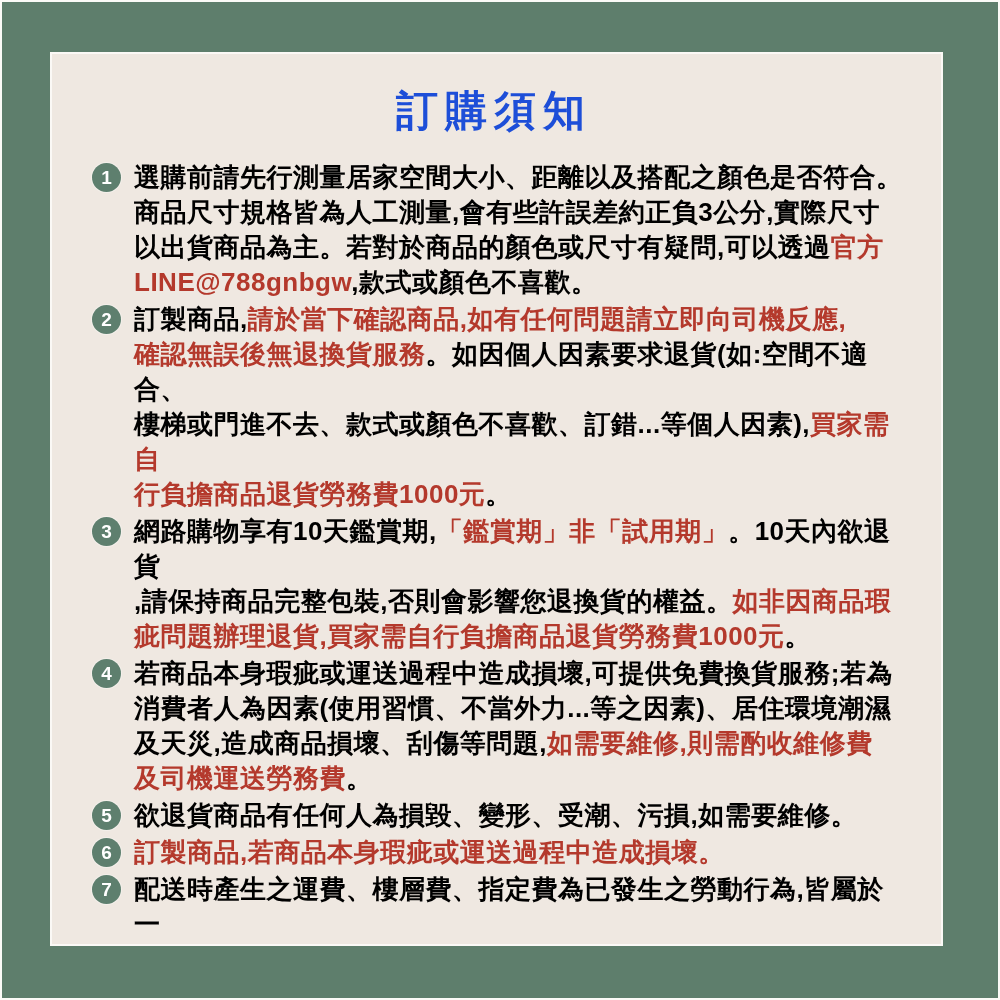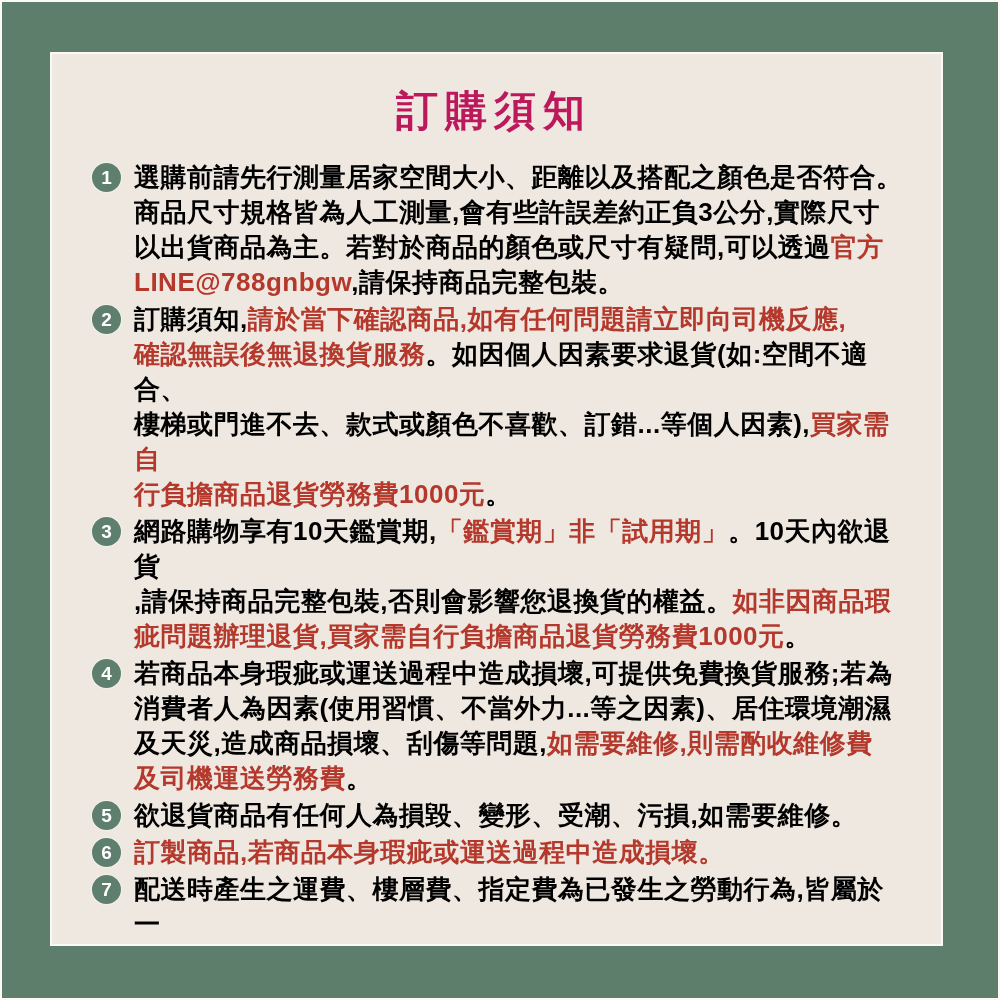--- a/index.html
+++ b/index.html
@@ -27,21 +27,21 @@
     overflow: hidden;
   }
   h1.title {
     margin: 32px 12px 0 0;
     text-align: center;
     font-size: 42px;
     line-height: 50px;
     font-weight: 800;
     letter-spacing: 7px;
     text-indent: 7px;
-    color: #be185d;
+    color: #1d4ed8;
   }
   h2.subtitle {
     margin: 16px 0 0 0;
     text-align: center;
     font-size: 28px;
     line-height: 34px;
     font-weight: 800;
     letter-spacing: 1px;
     color: #3B3A35;
   }
@@ -87,25 +87,25 @@
 
 <div class="frame">
   <div class="panel">
     <h1 class="title">訂購須知</h1>
     <div class="items">
         <div class="item">
           <span class="badge">1</span>
           <p class="text"><span class="dark">選購前請先行測量居家空間大小、距離以及搭配之顏色是否符合。
 商品尺寸規格皆為人工測量,會有些許誤差約正負3公分,實際尺寸
 以出貨商品為主。若對於商品的顏色或尺寸有疑問,可以透過</span><span class="red">官方
-LINE@788gnbgw</span><span class="dark">,請保持商品完整包裝。</span></p>
+LINE@788gnbgw</span><span class="dark">,款式或顏色不喜歡。</span></p>
         </div>
         <div class="item">
           <span class="badge">2</span>
-          <p class="text"><span class="dark">訂購須知,</span><span class="red">請於當下確認商品,如有任何問題請立即向司機反應,
+          <p class="text"><span class="dark">訂製商品,</span><span class="red">請於當下確認商品,如有任何問題請立即向司機反應,
 確認無誤後無退換貨服務</span><span class="dark">。如因個人因素要求退貨(如:空間不適合、
 樓梯或門進不去、款式或顏色不喜歡、訂錯...等個人因素),</span><span class="red">買家需自
 行負擔商品退貨勞務費1000元</span><span class="dark">。</span></p>
         </div>
         <div class="item">
           <span class="badge">3</span>
           <p class="text"><span class="dark">網路購物享有10天鑑賞期,</span><span class="red">「鑑賞期」非「試用期」</span><span class="dark">。10天內欲退貨
 ,請保持商品完整包裝,否則會影響您退換貨的權益。</span><span class="red">如非因商品瑕
 疵問題辦理退貨,買家需自行負擔商品退貨勞務費1000元</span><span class="dark">。</span></p>
         </div>

